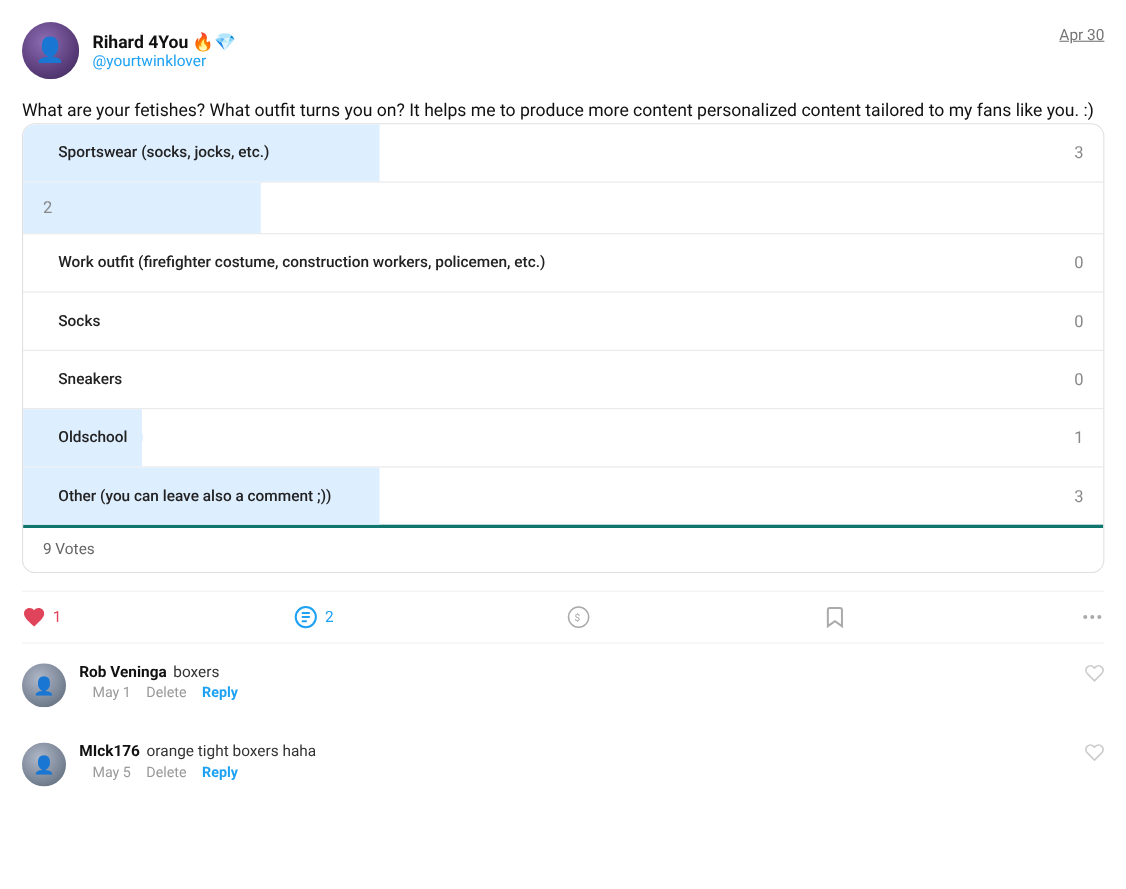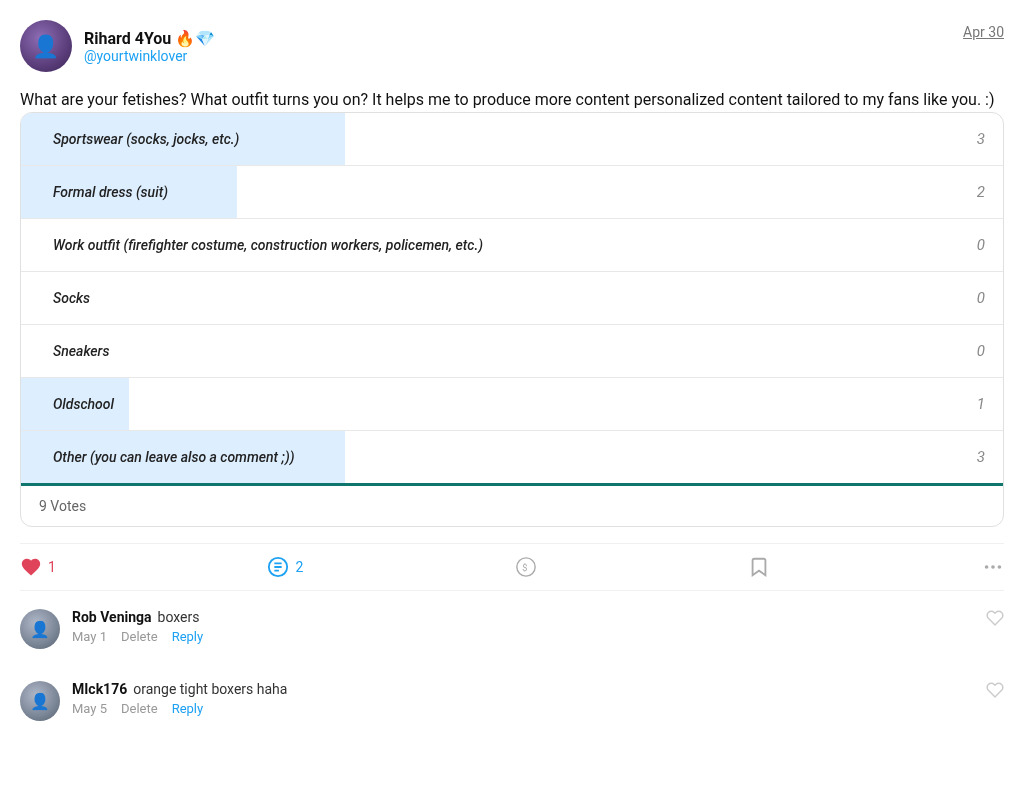--- a/index.html
+++ b/index.html
@@ -77,21 +77,20 @@
       overflow: hidden;
       margin-bottom: 16px;
     }
     .poll-option {
       display: flex;
       align-items: center;
       justify-content: space-between;
       padding: 14px 18px;
       border-bottom: 1px solid #e8e8e8;
       position: relative;
-      font-style: italic;
     }
     .poll-option:last-child {
       border-bottom: none;
     }
     .poll-option-bar {
       position: absolute;
       left: 0;
       top: 0;
       bottom: 0;
       background: #ddeeff;
@@ -203,31 +202,32 @@
     }
     .comment-meta {
       display: flex;
       align-items: center;
       gap: 14px;
       margin-top: 4px;
     }
     .comment-date {
       font-size: 13px;
       color: #999;
+      margin-left: 12px;
     }
     .comment-delete {
       font-size: 13px;
       color: #999;
       cursor: pointer;
     }
     .comment-reply {
       font-size: 13px;
       color: #1da1f2;
       cursor: pointer;
-      font-weight: 400;
+      font-weight: 700;
     }
     .comment-heart {
       margin-left: auto;
       color: #ccc;
       cursor: pointer;
     }
   </style>
 </head>
 <body>
 
@@ -254,21 +254,20 @@
 <div class="poll-container">
 
   <div id="poll-options">
       <div class="poll-option">
         <div class="poll-option-bar" style="width: 33%;"></div>
         <span class="poll-option-label">Sportswear (socks, jocks, etc.)</span>
         <span class="poll-option-count">3</span>
       </div>
       <div class="poll-option">
         <div class="poll-option-bar" style="width: 22%;"></div>
-        <span class="poll-option-label">Formal dress (suit)</span>
         <span class="poll-option-count">2</span>
       </div>
       <div class="poll-option">
         <div class="poll-option-bar" style="width: 0%;"></div>
         <span class="poll-option-label no-bg">Work outfit (firefighter costume, construction workers, policemen, etc.)</span>
         <span class="poll-option-count">0</span>
       </div>
       <div class="poll-option">
         <div class="poll-option-bar" style="width: 0%;"></div>
         <span class="poll-option-label no-bg">Socks</span>

